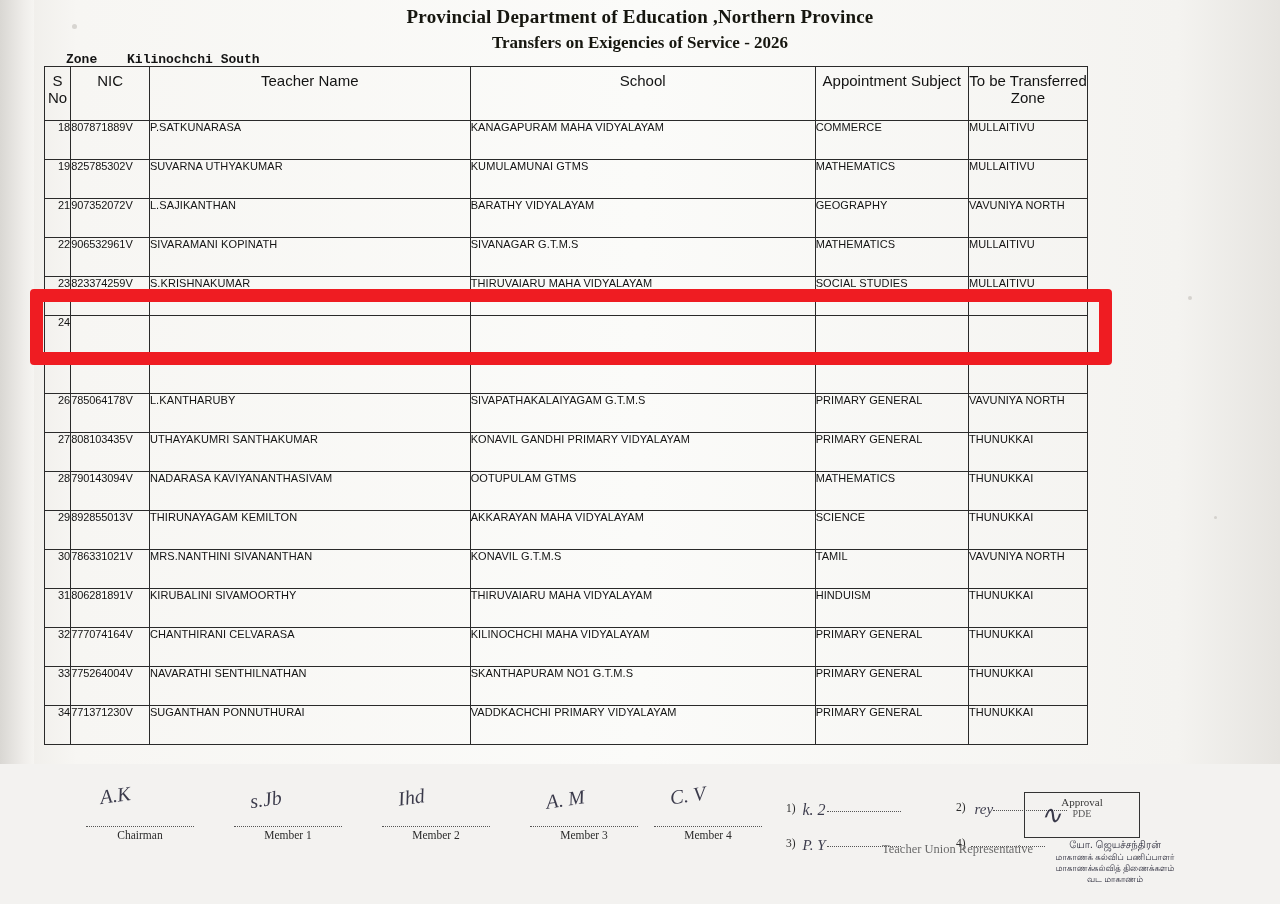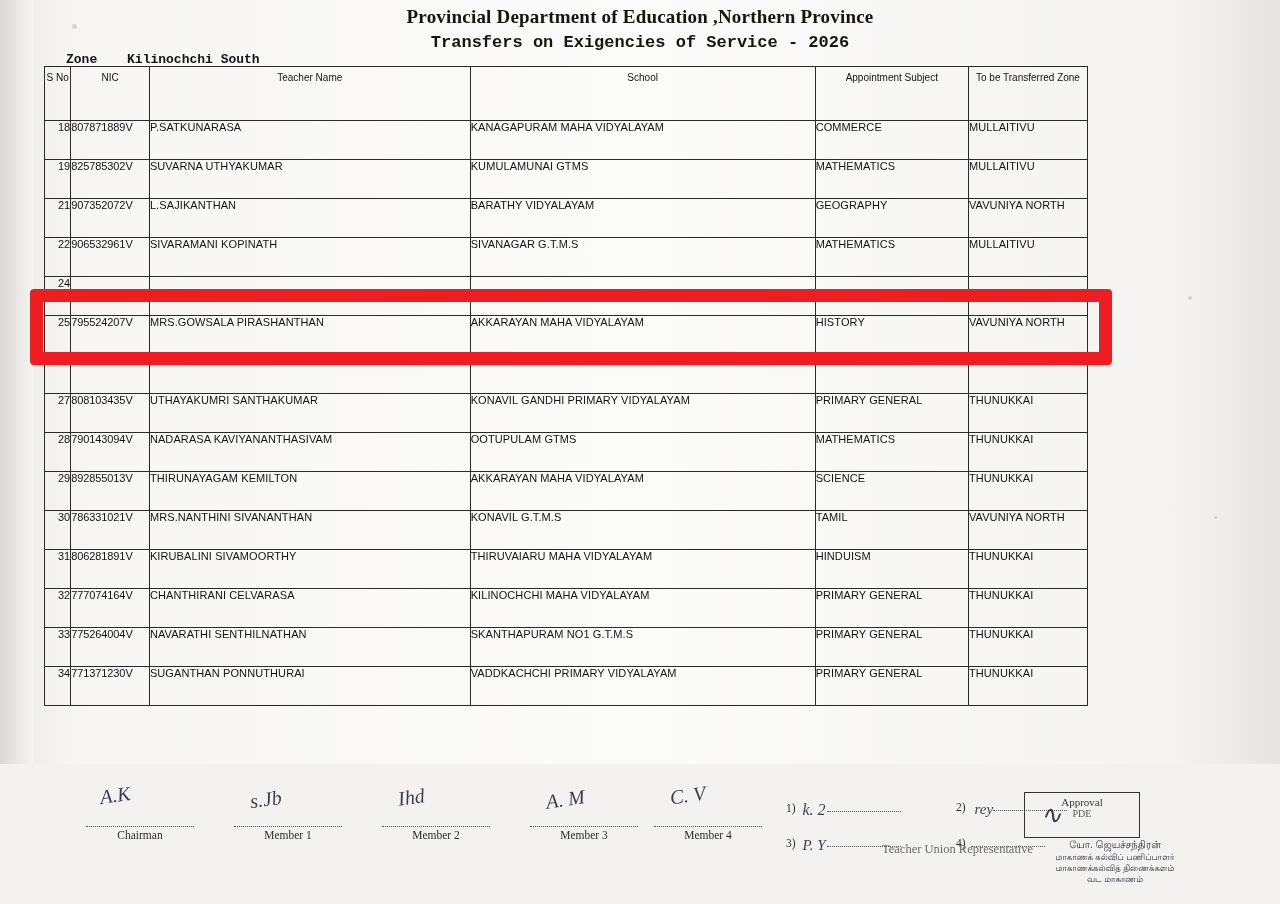--- a/index.html
+++ b/index.html
@@ -37,21 +37,21 @@
     text-align: center;
   }
   .doc-title {
     font-family: "Liberation Serif", serif;
     font-weight: bold;
     font-size: 19px;
     letter-spacing: .2px;
     color: #16160f;
   }
   .doc-subtitle {
-    font-family: Liberation Mono, monospace;
+    font-family: Liberation Serif, serif;
     font-weight: bold;
     font-size: 17px;
     margin-top: 5px;
     color: #16160f;
   }
   .zone-line {
     position: absolute;
     left: 66px;
     top: 52px;
     font-size: 13px;
@@ -74,21 +74,21 @@
     border: 1px solid #2a2a2a;
     font-size: 11px;
     font-family: "Liberation Sans", sans-serif;
     color: #131313;
     padding: 0;
     vertical-align: top;
   }
   table.main thead th {
     height: 48px;
     font-weight: normal;
-    font-size: 10px;
+    font-size: 15px;
     text-align: center;
     vertical-align: top;
     padding-top: 5px;
     line-height: 1.15;
   }
   col.c-sno { width: 26px; }
   col.c-nic { width: 78px; }
   col.c-name { width: 318px; }
   col.c-school { width: 342px; }
   col.c-subject { width: 152px; }
@@ -276,20 +276,28 @@
       </tr>
       <tr>
         <td class="sno">22</td>
         <td class="nic">906532961V</td>
         <td class="cell">SIVARAMANI KOPINATH</td>
         <td class="cell">SIVANAGAR G.T.M.S</td>
         <td class="cell subject">MATHEMATICS</td>
         <td class="cell zone">MULLAITIVU</td>
       </tr>
       <tr>
+        <td class="sno">23</td>
+        <td class="nic">823374259V</td>
+        <td class="cell">S.KRISHNAKUMAR</td>
+        <td class="cell">THIRUVAIARU MAHA VIDYALAYAM</td>
+        <td class="cell subject">SOCIAL STUDIES</td>
+        <td class="cell zone">MULLAITIVU</td>
+      </tr>
+      <tr>
         <td class="sno">24</td>
         <td class="nic"></td>
         <td class="cell"></td>
         <td class="cell"></td>
         <td class="cell subject"></td>
         <td class="cell zone"></td>
       </tr>
       <tr>
         <td class="sno">25</td>
         <td class="nic">795524207V</td>

